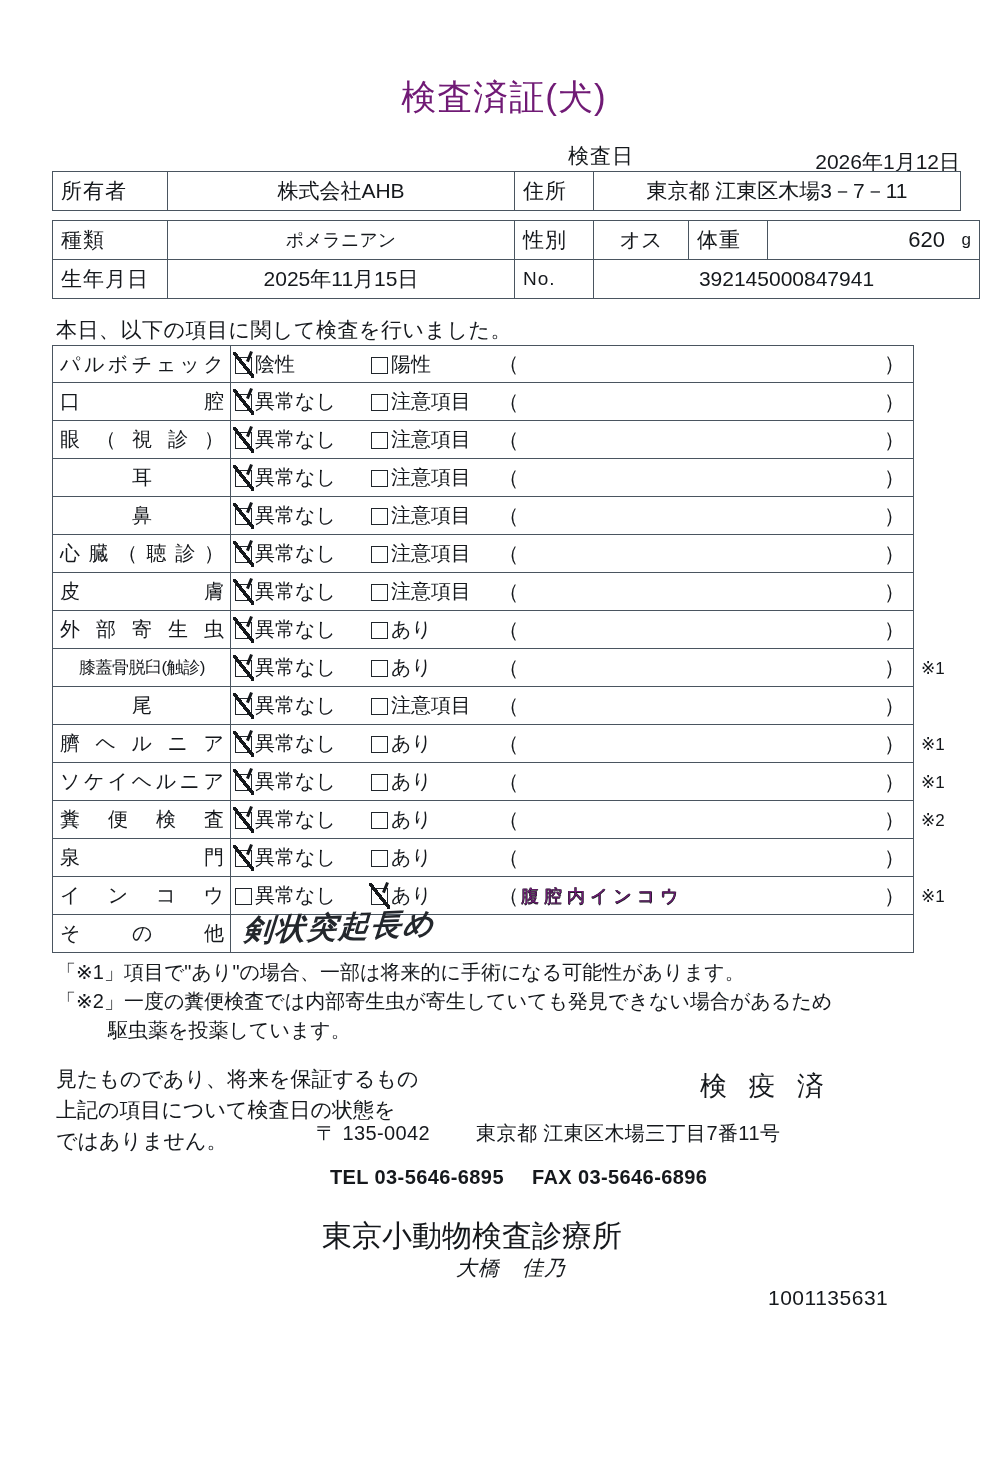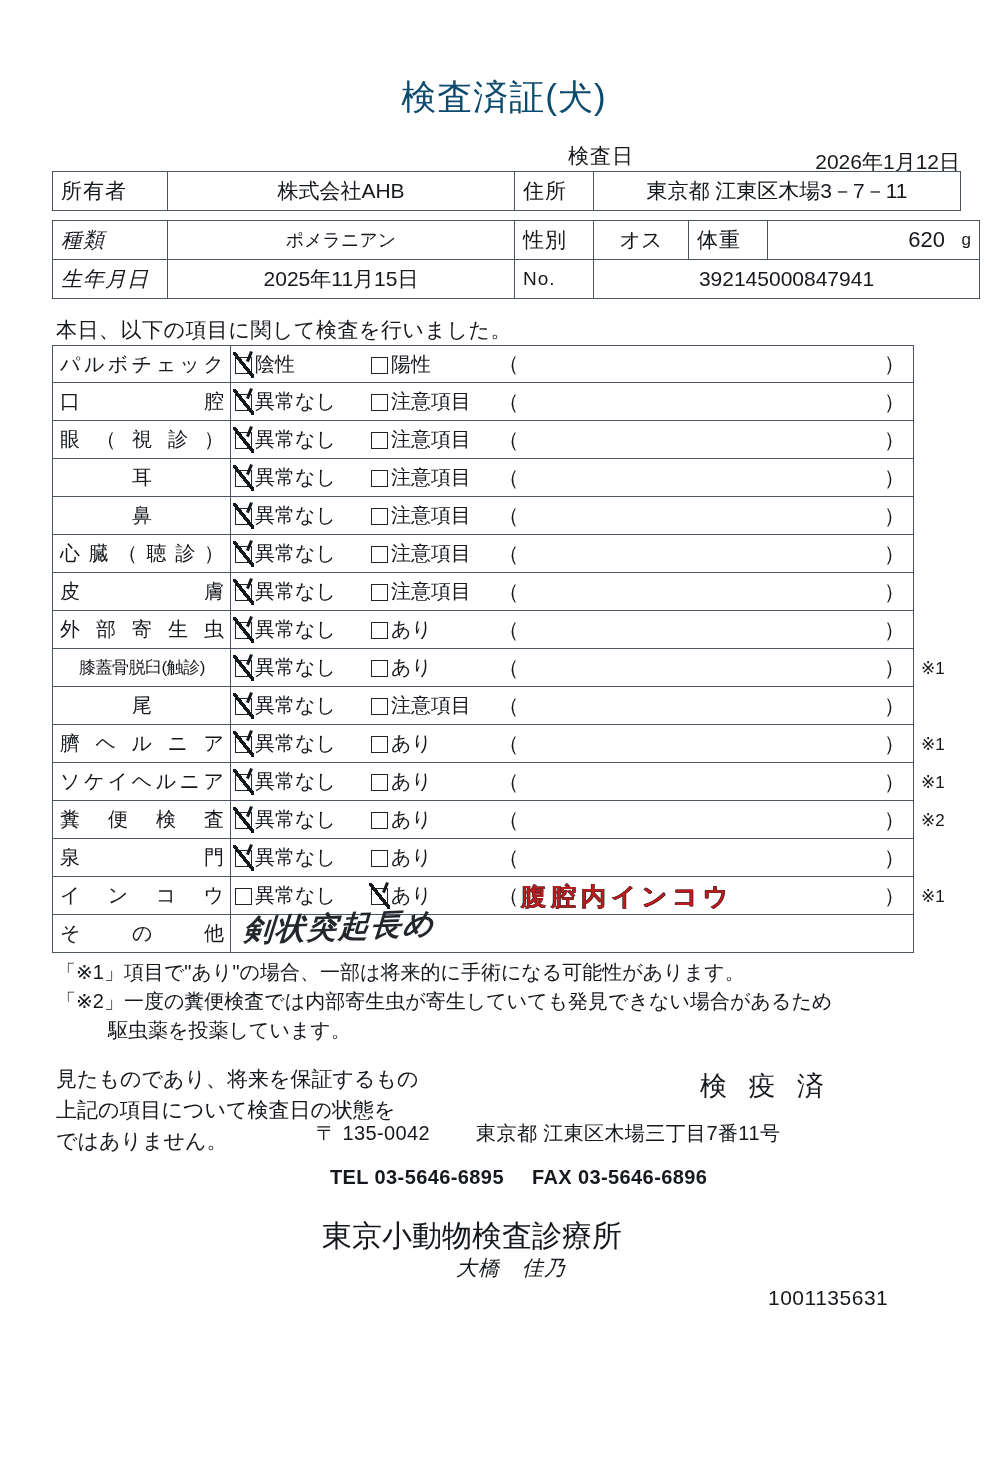--- a/index.html
+++ b/index.html
@@ -26,21 +26,21 @@
   
   .doc-title {
     position: absolute;
     left: 0;
     top: 74px;
     width: 1008px;
     text-align: center;
     font-size: 35px;
     letter-spacing: 1px;
     font-weight: 500;
-    color: #0c4a6e;
+    color: #701a75;
   }
 
   
   .exam-date-row {
     position: absolute;
     left: 560px;
     top: 142px;
     width: 400px;
     height: 28px;
   }
@@ -79,21 +79,21 @@
     text-align: center;
   }
 
   #owner-table { left: 52px; top: 171px; }
   #owner-table td.c1 { width: 98px; }
   #owner-table td.c2 { width: 330px; }
   #owner-table td.c3 { width: 62px; }
   #owner-table td.c4 { width: 350px; }
 
   #detail-table { left: 52px; top: 220px; }
-  #detail-table td.d1 { width: 98px; font-style: italic; }
+  #detail-table td.d1 { width: 98px; }
   #detail-table td.d2 { width: 330px; }
   #detail-table td.d3 { width: 62px; }
   #detail-table td.d4 { width: 78px; }
   #detail-table td.d5 { width: 62px; }
   #detail-table td.d6 { width: 195px; }
   #detail-table td.d8 { width: 355px; }
 
   .breed-val { font-size: 18px; }
 
   .weight-cell {
@@ -253,24 +253,24 @@
     transform: rotate(-2.2deg) skewX(-6deg);
     white-space: nowrap;
   }
 
   
   .stamp-text {
     position: absolute;
     left: 468px;
     top: 50%;
     transform: translateY(-50%);
-    font-size: 25px;
-    font-weight: 700;
+    font-size: 18px;
+    font-weight: 400;
     letter-spacing: 5px;
-    color: #b91c1c;
+    color: #701a75;
     white-space: nowrap;
     text-shadow: 0.6px 0 0 #1a1d22, -0.6px 0 0 #1a1d22, 0 0.5px 0 #1a1d22;
   }
 
   
   .footnotes {
     position: absolute;
     left: 56px;
     top: 958px;
     width: 880px;

